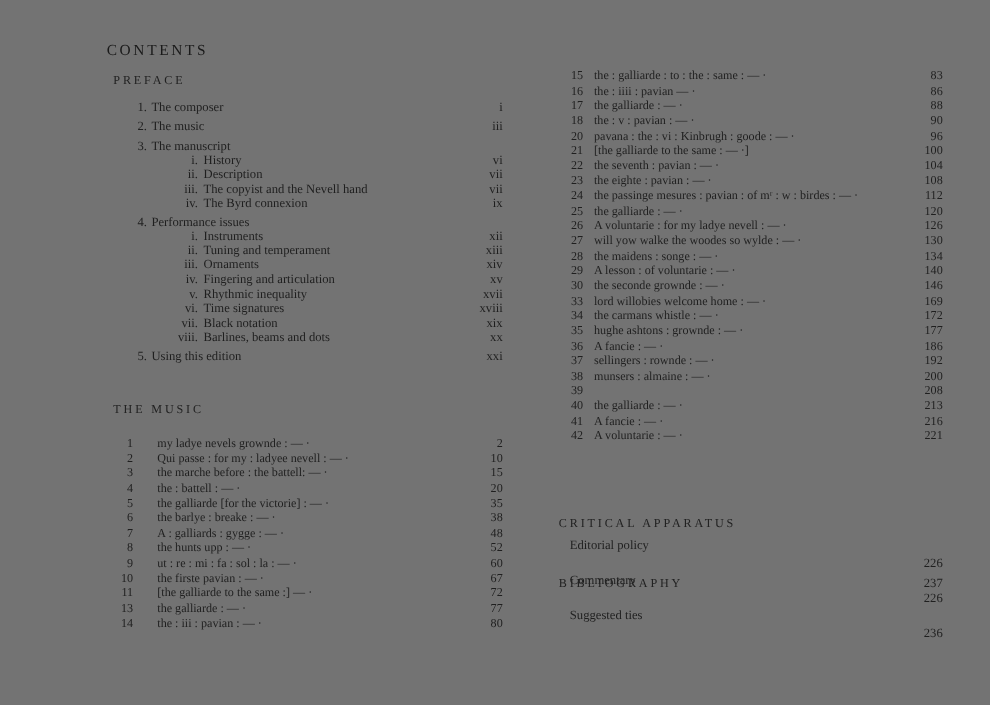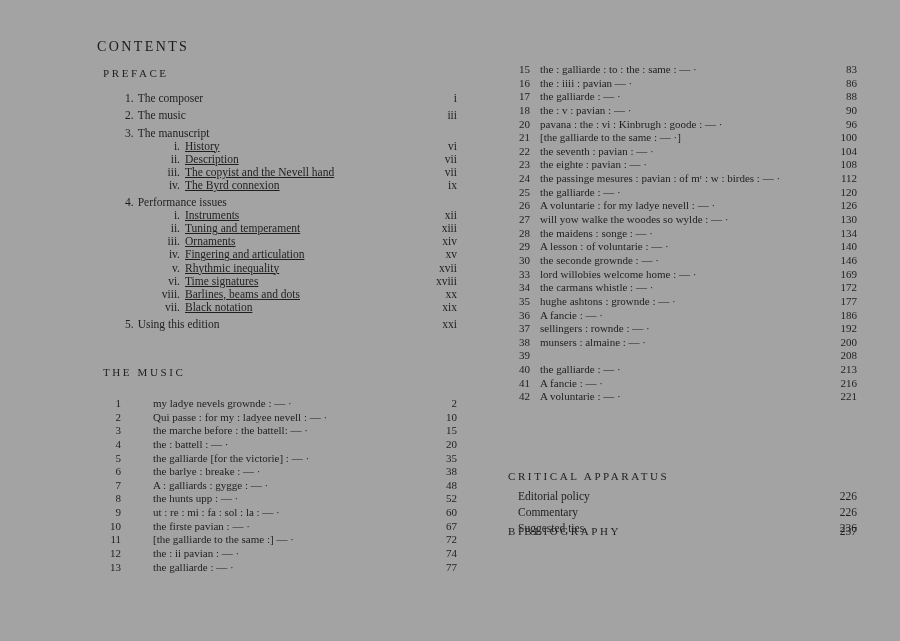--- a/index.html
+++ b/index.html
@@ -1,54 +1,54 @@
 <!DOCTYPE html>
 <html><head>
 <meta charset="utf-8">
 <style>
   html, body { margin:0; padding:0; }
   body {
     width:900px; height:641px; background:#ffffff;
     font-family:"Liberation Serif", serif; color:#1f1f1f;
     -webkit-font-smoothing:antialiased;
   }
-  .page { position:relative; width:900px; height:641px; background:#a3a3a3; overflow:hidden; }
+  .page { position:relative; width:900px; height:641px; background:#737373; overflow:hidden; }
 
   .heading {
     font-size:11px; letter-spacing:2.6px; color:#222; white-space:nowrap;
   }
   .contents-title {
     position:absolute; left:97px; top:39px;
     font-size:14px; letter-spacing:2.4px; color:#1a1a1a; white-space:nowrap;
   }
   .preface-heading   { position:absolute; left:103px; top:67px; }
   .music-heading     { position:absolute; left:103px; top:366px; }
   .apparatus-heading { position:absolute; left:508px; top:470px; }
 
   .preface-list { position:absolute; left:97px; top:88px; width:360px; }
   .pref-row { display:flex; padding-left:28px; line-height:13px; margin-top:4.2px; font-size:11.5px; white-space:nowrap; }
   .pref-sub-row { display:flex; line-height:13.1px; font-size:11.5px; white-space:nowrap; }
   .sub-num { width:83px; text-align:right; flex:none; }
-  .sub-label { margin-left:5px;text-decoration:underline; }
+  .sub-label { margin-left:5px; }
   .pref-num { margin-right:4px; }
   .fill { flex:1; }
   .page-num { text-align:right; flex:none; }
 
   .music-list { position:absolute; font-size:11px; }
   .music-left  { left:97px;  top:397px; width:360px; }
   .music-right { left:508px; top:63px;  width:349px; }
   .music-row { display:flex; line-height:13.64px; white-space:nowrap; }
   .m-num { width:24px; text-align:right; flex:none; }
-  .music-left  .m-title { margin-left:32px; }
+  .music-left  .m-title { margin-left:22px; }
   .music-right .m-num   { width:22px; }
   .music-right .m-title { margin-left:10px; }
   .m-page { margin-left:auto; padding-left:8px; }
 
   .apparatus-list { position:absolute; left:508px; top:488px; width:349px; font-size:11.5px; }
-  .app-row { display:flex; line-height:16px; padding-left:10px; white-space:nowrap; }
+  .app-row { display:flex; line-height:16px; padding-left:10px; white-space:nowrap;flex-direction:column; }
 
   .biblio-row { position:absolute; left:508px; top:525px; width:349px; display:flex; align-items:center; }
   .biblio-row .page-num { margin-left:auto; font-size:11.5px; letter-spacing:0; }
 </style>
 </head>
 <body>
 
 <div class="page">
 
   <div class="contents-title">CONTENTS</div>
@@ -147,31 +147,31 @@
   </div>
 
   <div class="pref-sub-row">
     <span class="sub-num">vi.</span>
     <span class="sub-label">Time signatures</span>
     <span class="fill"></span>
     <span class="page-num">xviii</span>
   </div>
 
   <div class="pref-sub-row">
+    <span class="sub-num">vii.</span>
+    <span class="sub-label">Black notation</span>
+    <span class="fill"></span>
+    <span class="page-num">xix</span>
+  </div>
+
+  <div class="pref-sub-row">
     <span class="sub-num">viii.</span>
     <span class="sub-label">Barlines, beams and dots</span>
     <span class="fill"></span>
     <span class="page-num">xx</span>
-  </div>
-
-  <div class="pref-sub-row">
-    <span class="sub-num">vii.</span>
-    <span class="sub-label">Black notation</span>
-    <span class="fill"></span>
-    <span class="page-num">xix</span>
   </div>
 
   <div class="pref-row">
     <span class="pref-num">5.</span>
     <span class="pref-label">Using this edition</span>
     <span class="fill"></span>
     <span class="page-num">xxi</span>
   </div>
 </div>
 
@@ -236,32 +236,32 @@
     <span class="m-title">the firste pavian : — ·</span>
     <span class="m-page">67</span>
   </div>
 
   <div class="music-row">
     <span class="m-num">11</span>
     <span class="m-title">[the galliarde to the same :] — ·</span>
     <span class="m-page">72</span>
   </div>
 
-  <div class="music-row">
-    <span class="m-num">12</span>
-    <span class="m-title">the : ii pavian : — ·</span>
-    <span class="m-page">74</span>
-  </div>
 
   <div class="music-row">
     <span class="m-num">13</span>
     <span class="m-title">the galliarde : — ·</span>
     <span class="m-page">77</span>
   </div>
 
+  <div class="music-row">
+    <span class="m-num">14</span>
+    <span class="m-title">the : iii : pavian : — ·</span>
+    <span class="m-page">80</span>
+  </div>
 </div>
   <div class="music-list music-right" id="music-right">
   <div class="music-row">
     <span class="m-num">15</span>
     <span class="m-title">the : galliarde : to : the : same : — ·</span>
     <span class="m-page">83</span>
   </div>
 
   <div class="music-row">
     <span class="m-num">16</span>

